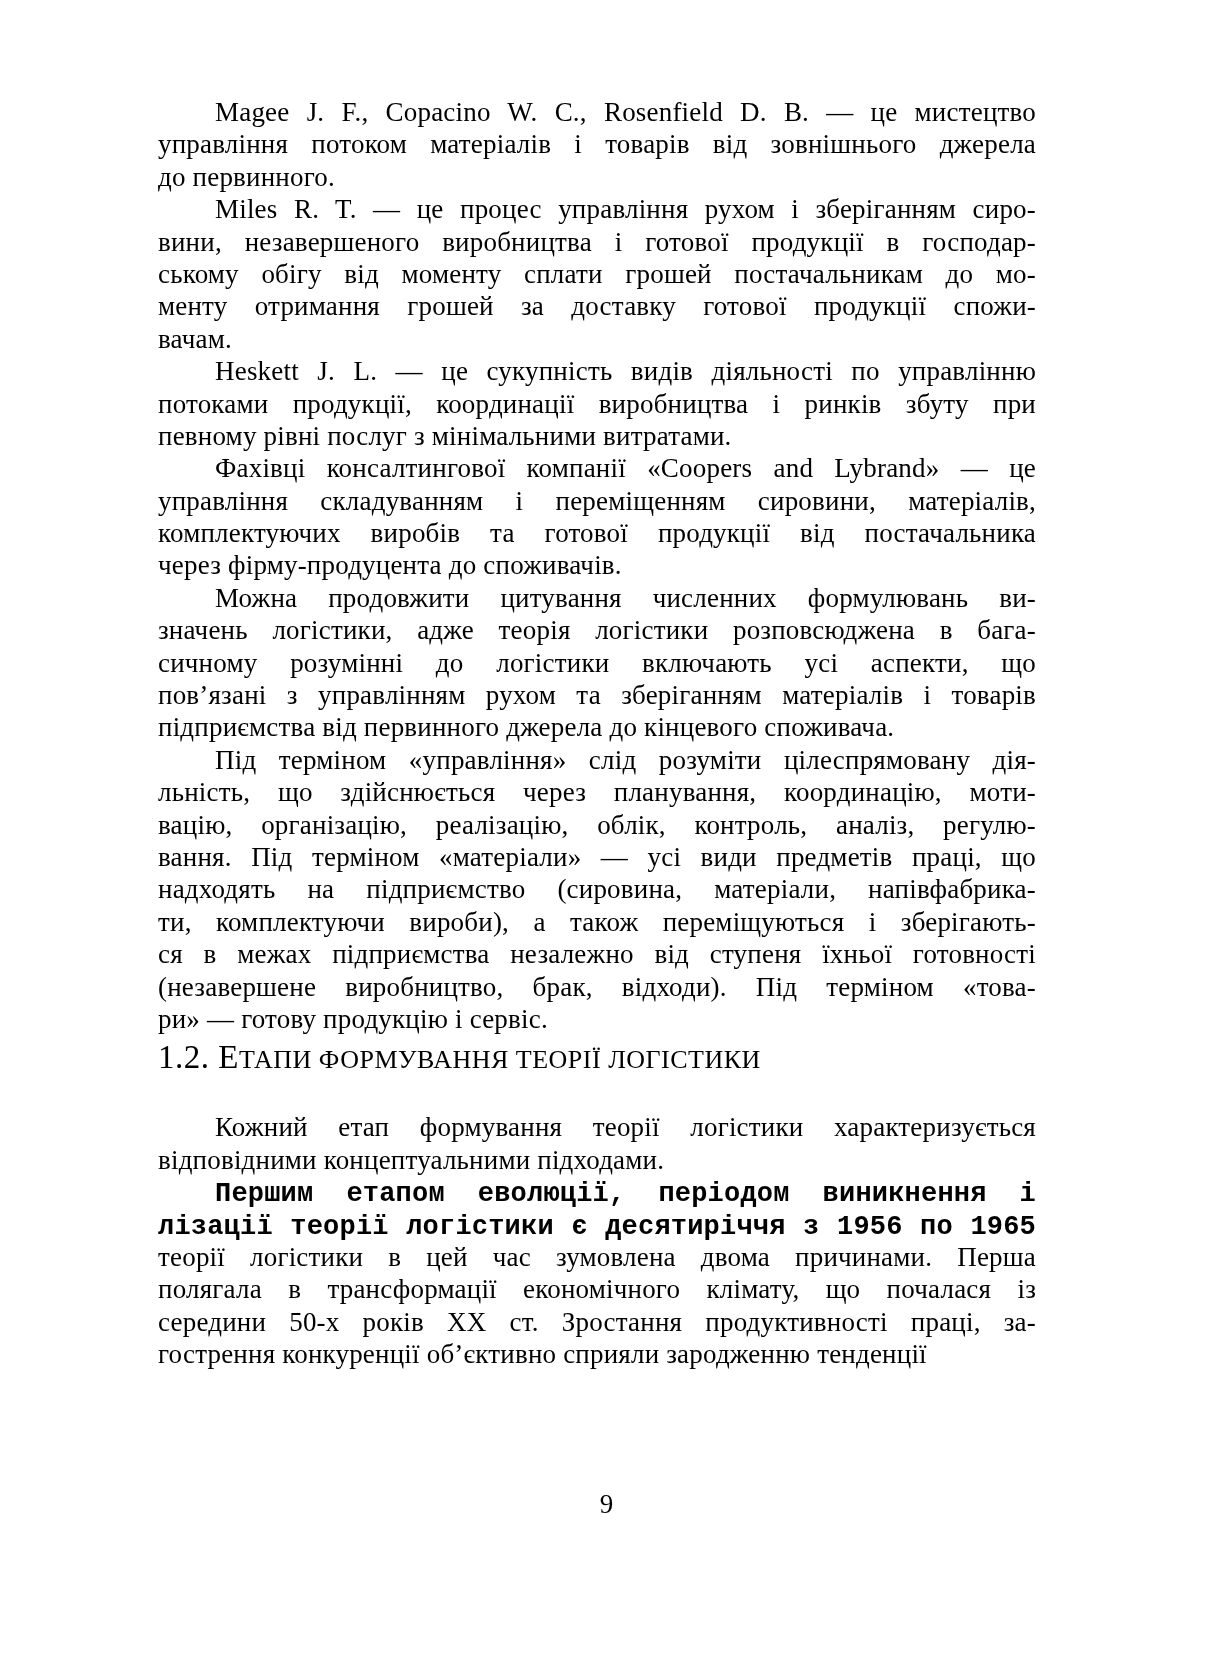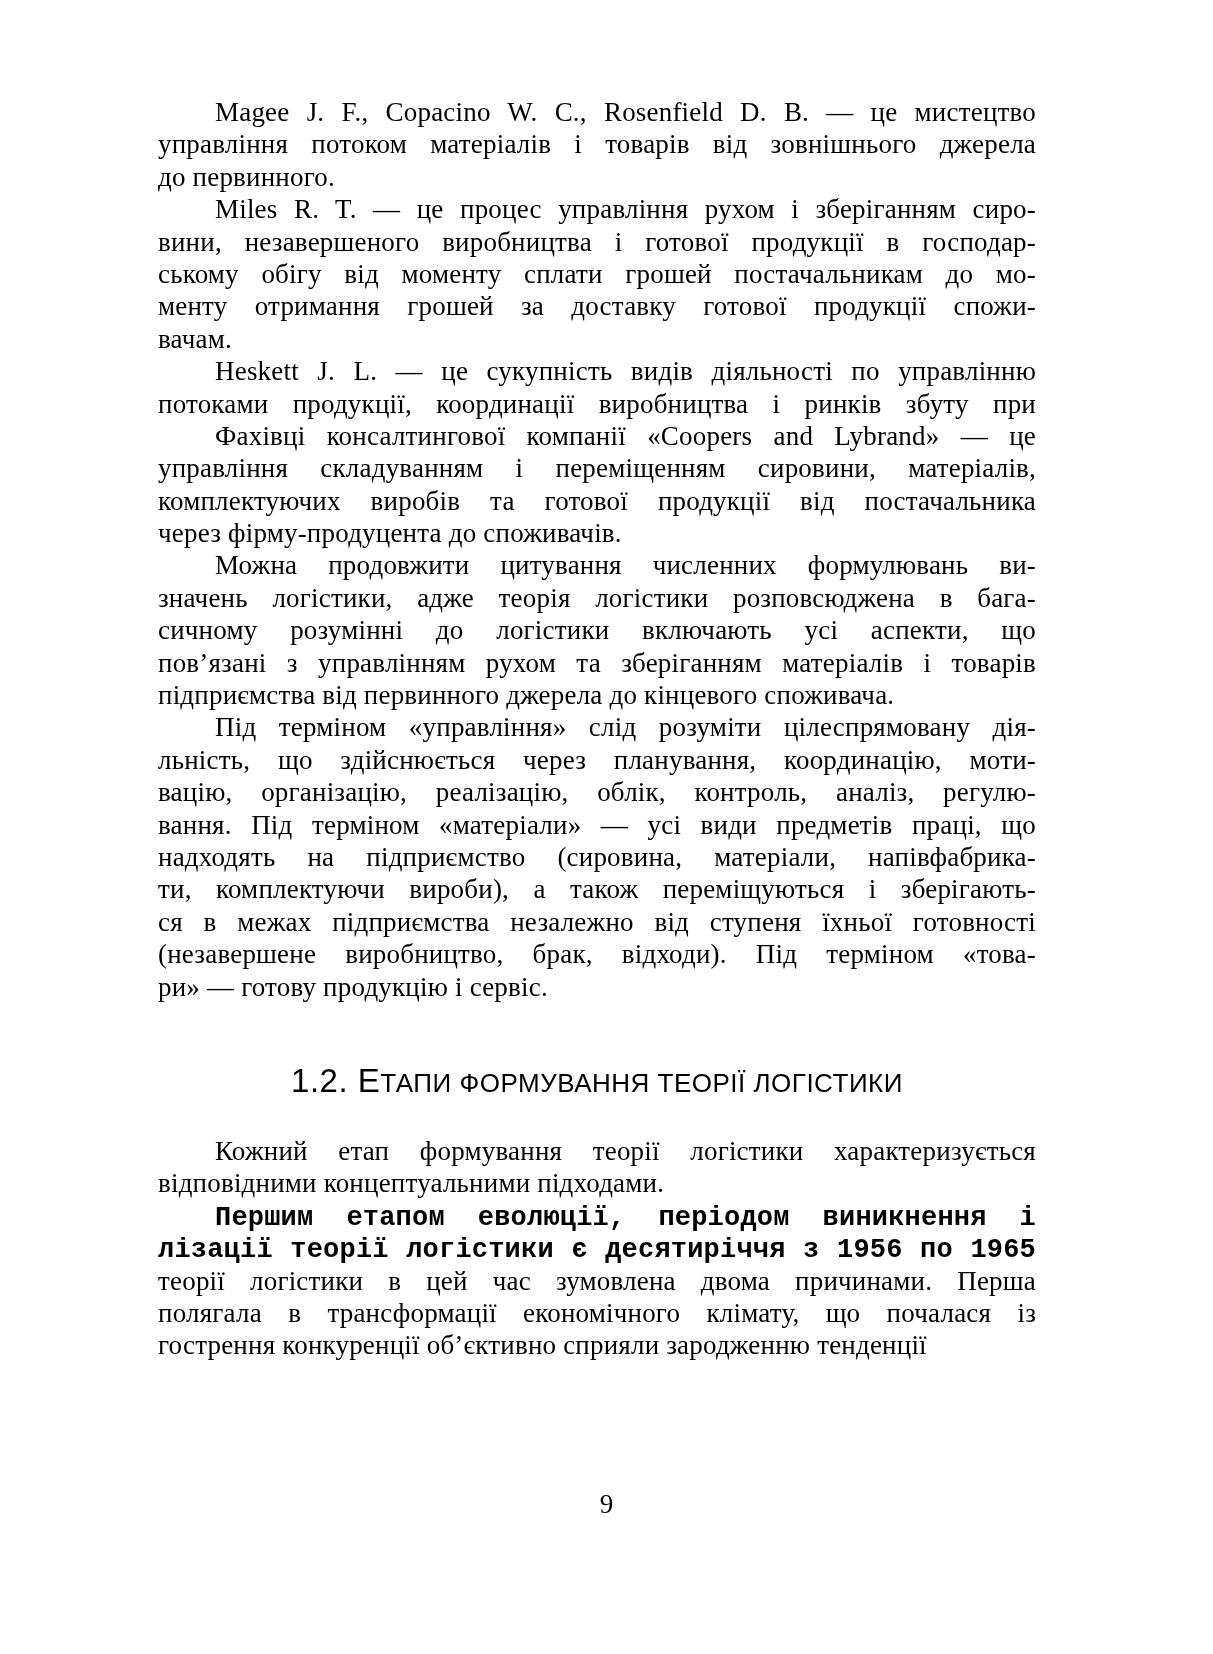--- a/index.html
+++ b/index.html
@@ -43,26 +43,24 @@
     text-align-last: left;
   }
   .line.first {
     text-indent: 57px;
   }
   .seg-bold {
     font-weight: bold;
     font-family: Liberation Mono, monospace;
   }
   .heading {
-    margin-top: 56px;
     margin-bottom: 32px;
     height: 44px;
     line-height: 44px;
-    text-align: center;
-    font-family: Liberation Sans, sans-serif;
+    font-family: Liberation Serif, serif;
     font-weight: 400;
     white-space: nowrap;
   }
   .h-big {
     font-size: 33px;
     letter-spacing: 0.5px;
   }
   .h-small {
     font-size: 26px;
     letter-spacing: 0.5px;
@@ -90,20 +88,21 @@
       <div class="para">
         <div class="line first"><span>Miles R. T. — це процес управління рухом і зберіганням сиро-</span></div>
         <div class="line"><span>вини, незавершеного виробництва і готової продукції в господар-</span></div>
         <div class="line"><span>ському обігу від моменту сплати грошей постачальникам до мо-</span></div>
         <div class="line"><span>менту отримання грошей за доставку готової продукції спожи-</span></div>
         <div class="line last"><span>вачам.</span></div>
       </div>
       <div class="para">
         <div class="line first"><span>Heskett J. L. — це сукупність видів діяльності по управлінню</span></div>
         <div class="line"><span>потоками продукції, координації виробництва і ринків збуту при</span></div>
+        <div class="line last"><span>певному рівні послуг з мінімальними витратами.</span></div>
       </div>
       <div class="para">
         <div class="line first"><span>Фахівці консалтингової компанії «Coopers and Lybrand» — це</span></div>
         <div class="line"><span>управління складуванням і переміщенням сировини, матеріалів,</span></div>
         <div class="line"><span>комплектуючих виробів та готової продукції від постачальника</span></div>
         <div class="line last"><span>через фірму-продуцента до споживачів.</span></div>
       </div>
       <div class="para">
         <div class="line first"><span>Можна продовжити цитування численних формулювань ви-</span></div>
         <div class="line"><span>значень логістики, адже теорія логістики розповсюджена в бага-</span></div>
@@ -125,17 +124,18 @@
       <div class="heading"><span class="h-big">1.2. Е</span><span class="h-small">ТАПИ ФОРМУВАННЯ ТЕОРІЇ ЛОГІСТИКИ</span></div>
       <div class="para">
         <div class="line first"><span>Кожний етап формування теорії логістики характеризується</span></div>
         <div class="line last"><span>відповідними концептуальними підходами.</span></div>
       </div>
       <div class="para">
         <div class="line first"><span class="seg-bold">Першим етапом еволюції, періодом виникнення і криста-</span></div>
         <div class="line"><span class="seg-bold">лізації теорії логістики є десятиріччя з 1956 по 1965 рр.</span><span> Поява</span></div>
         <div class="line"><span>теорії логістики в цей час зумовлена двома причинами. Перша</span></div>
         <div class="line"><span>полягала в трансформації економічного клімату, що почалася із</span></div>
+        <div class="line"><span>середини 50-х років ХХ ст. Зростання продуктивності праці, за-</span></div>
         <div class="line last"><span>гострення конкуренції об’єктивно сприяли зародженню тенденції</span></div>
       </div>
     </div>
   <div class="page-number">9</div>
 </div>
 
 </body></html>

